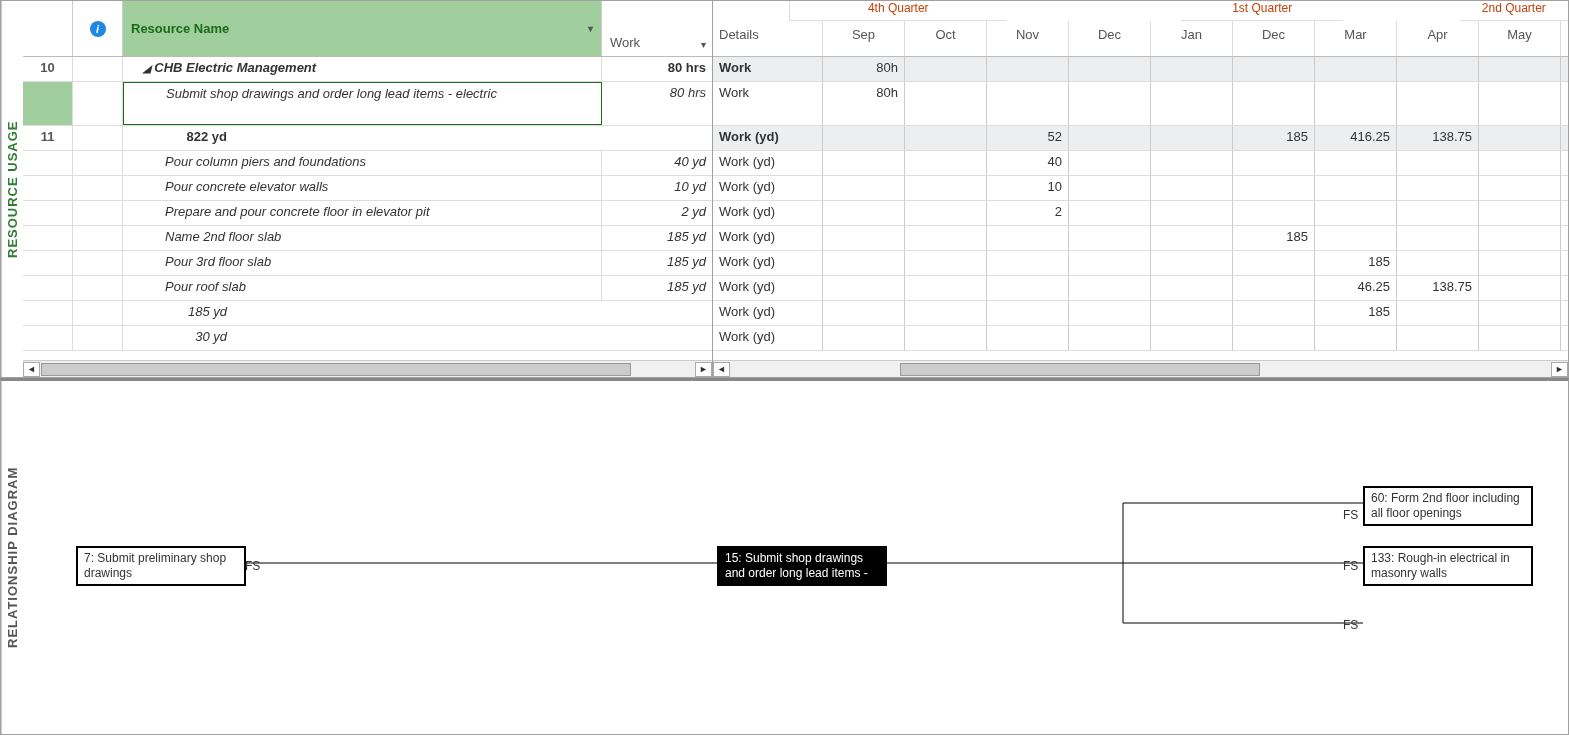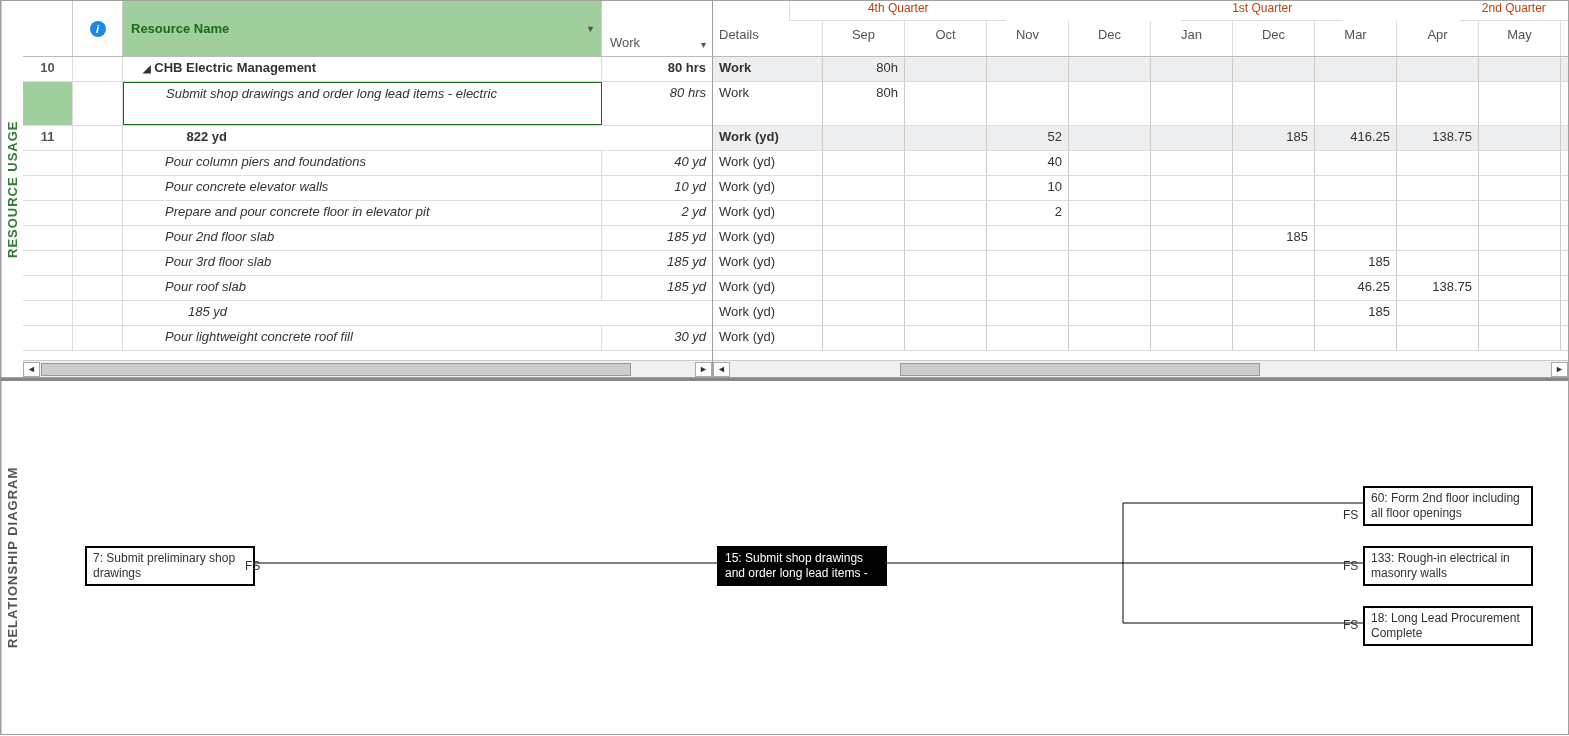--- a/index.html
+++ b/index.html
@@ -19,21 +19,21 @@
   .row { display: flex; height: 25px; border-bottom: 1px solid #ddd; }
   .row.tall { height: 44px; justify-content: center; }
   .row.selected .col-id { background:#a0ce9c; }
   .row.bold { font-weight: 600; }
   .col-id { width:50px; text-align:center; border-right:1px solid #ddd; padding-top:3px; color:#555; }
   .col-info { width:50px; border-right:1px solid #ddd; }
   .col-name { flex:1; border-right:1px solid #ddd; padding:3px 6px 0 6px; display:flex; align-items:flex-start; gap:4px; }
   .col-name.sel { border:1px solid #1a6b1a; }
   .col-work { width:110px; text-align:right; padding:3px 6px 0 0; }
   .caret { font-size:10px; margin-left:6px; }
-  .indent1 { padding-left: 8px; }
+  .indent1 { padding-left: 8px; font-style: italic; }
   .indent2 { padding-left: 36px; font-style: italic; }
   .row.italic { font-style: italic; }
   
   
   .rt-hdr-top { display:flex; height:20px; color:#c2410c; font-size:12px; }
   .rt-hdr-top .qlabel { text-align:center; border-bottom:1px solid #ddd; }
   .rt-hdr-row { display:flex; height:36px; border-bottom:1px solid #bbb; }
   .dcell { padding:6px 6px 0 6px; border-right:1px solid #ddd; text-align:center; color:#555; }
   .dcell.details { width:110px; text-align:left; }
   .mcell { width:82px; }
@@ -121,21 +121,21 @@
           <div class="col-info"></div>
           <div class="col-name">
             <div class="indent2"><span> Prepare and pour concrete floor in elevator pit</span></div>
           </div>
           <div class="col-work">2 yd</div>
         </div>
         <div class="row italic">
           <div class="col-id"></div>
           <div class="col-info"></div>
           <div class="col-name">
-            <div class="indent2"><span> Pour 2nd floor slab</span></div>
+            <div class="indent2"><span> Name 2nd floor slab</span></div>
           </div>
           <div class="col-work">185 yd</div>
         </div>
         <div class="row italic">
           <div class="col-id"></div>
           <div class="col-info"></div>
           <div class="col-name">
             <div class="indent2"><span> Pour 3rd floor slab</span></div>
           </div>
           <div class="col-work">185 yd</div>
@@ -149,23 +149,20 @@
           <div class="col-work">185 yd</div>
         </div>
         <div class="row italic">
           <div class="col-id"></div>
           <div class="col-info"></div>
           <div class="col-work">185 yd</div>
         </div>
         <div class="row italic">
           <div class="col-id"></div>
           <div class="col-info"></div>
-          <div class="col-name">
-            <div class="indent2"><span> Pour lightweight concrete roof fill</span></div>
-          </div>
           <div class="col-work">30 yd</div>
         </div>
       </div>
     <div class="scrollbar">
       <div class="sb-btn">◄</div>
       <div class="sb-track">
           <div class="sb-thumb" style="left:1px;width:590px"></div>
         </div>
       <div class="sb-btn">►</div>
     </div>
@@ -342,23 +339,22 @@
   <div class="vlabel2">RELATIONSHIP DIAGRAM</div>
   <div class="diagram" id="diagram">
     <svg class="lines" id="dsvg">
         <line x1="220" y1="182" x2="694" y2="182" stroke="#000" stroke-width="1"></line>
         <line x1="864" y1="182" x2="1340" y2="182" stroke="#000" stroke-width="1"></line>
         <line x1="1100" y1="182" x2="1100" y2="122" stroke="#000" stroke-width="1"></line>
         <line x1="1100" y1="122" x2="1340" y2="122" stroke="#000" stroke-width="1"></line>
         <line x1="1100" y1="182" x2="1100" y2="242" stroke="#000" stroke-width="1"></line>
         <line x1="1100" y1="242" x2="1340" y2="242" stroke="#000" stroke-width="1"></line>
       </svg>
-  <div class="node" style="left: 62px; top: 165px;">7: Submit preliminary shop drawings</div>
+  <div class="node" style="left: 53px; top: 165px;">7: Submit preliminary shop drawings</div>
       <div class="node black" style="left: 694px; top: 165px;">15: Submit shop drawings and order long lead items -</div>
       <div class="node" style="left: 1340px; top: 105px;">60: Form 2nd floor including all floor openings</div>
       <div class="node" style="left: 1340px; top: 165px;">133: Rough-in electrical in masonry walls</div>
-      <div class="node" style="left: 1340px; top: 225px;">18: Long Lead Procurement Complete</div>
       <div class="fs-label" style="left: 222px; top: 178px;">FS</div>
       <div class="fs-label" style="left: 1320px; top: 127px;">FS</div>
       <div class="fs-label" style="left: 1320px; top: 178px;">FS</div>
       <div class="fs-label" style="left: 1320px; top: 237px;">FS</div>
     </div>
 </div>
 
 </body></html>

